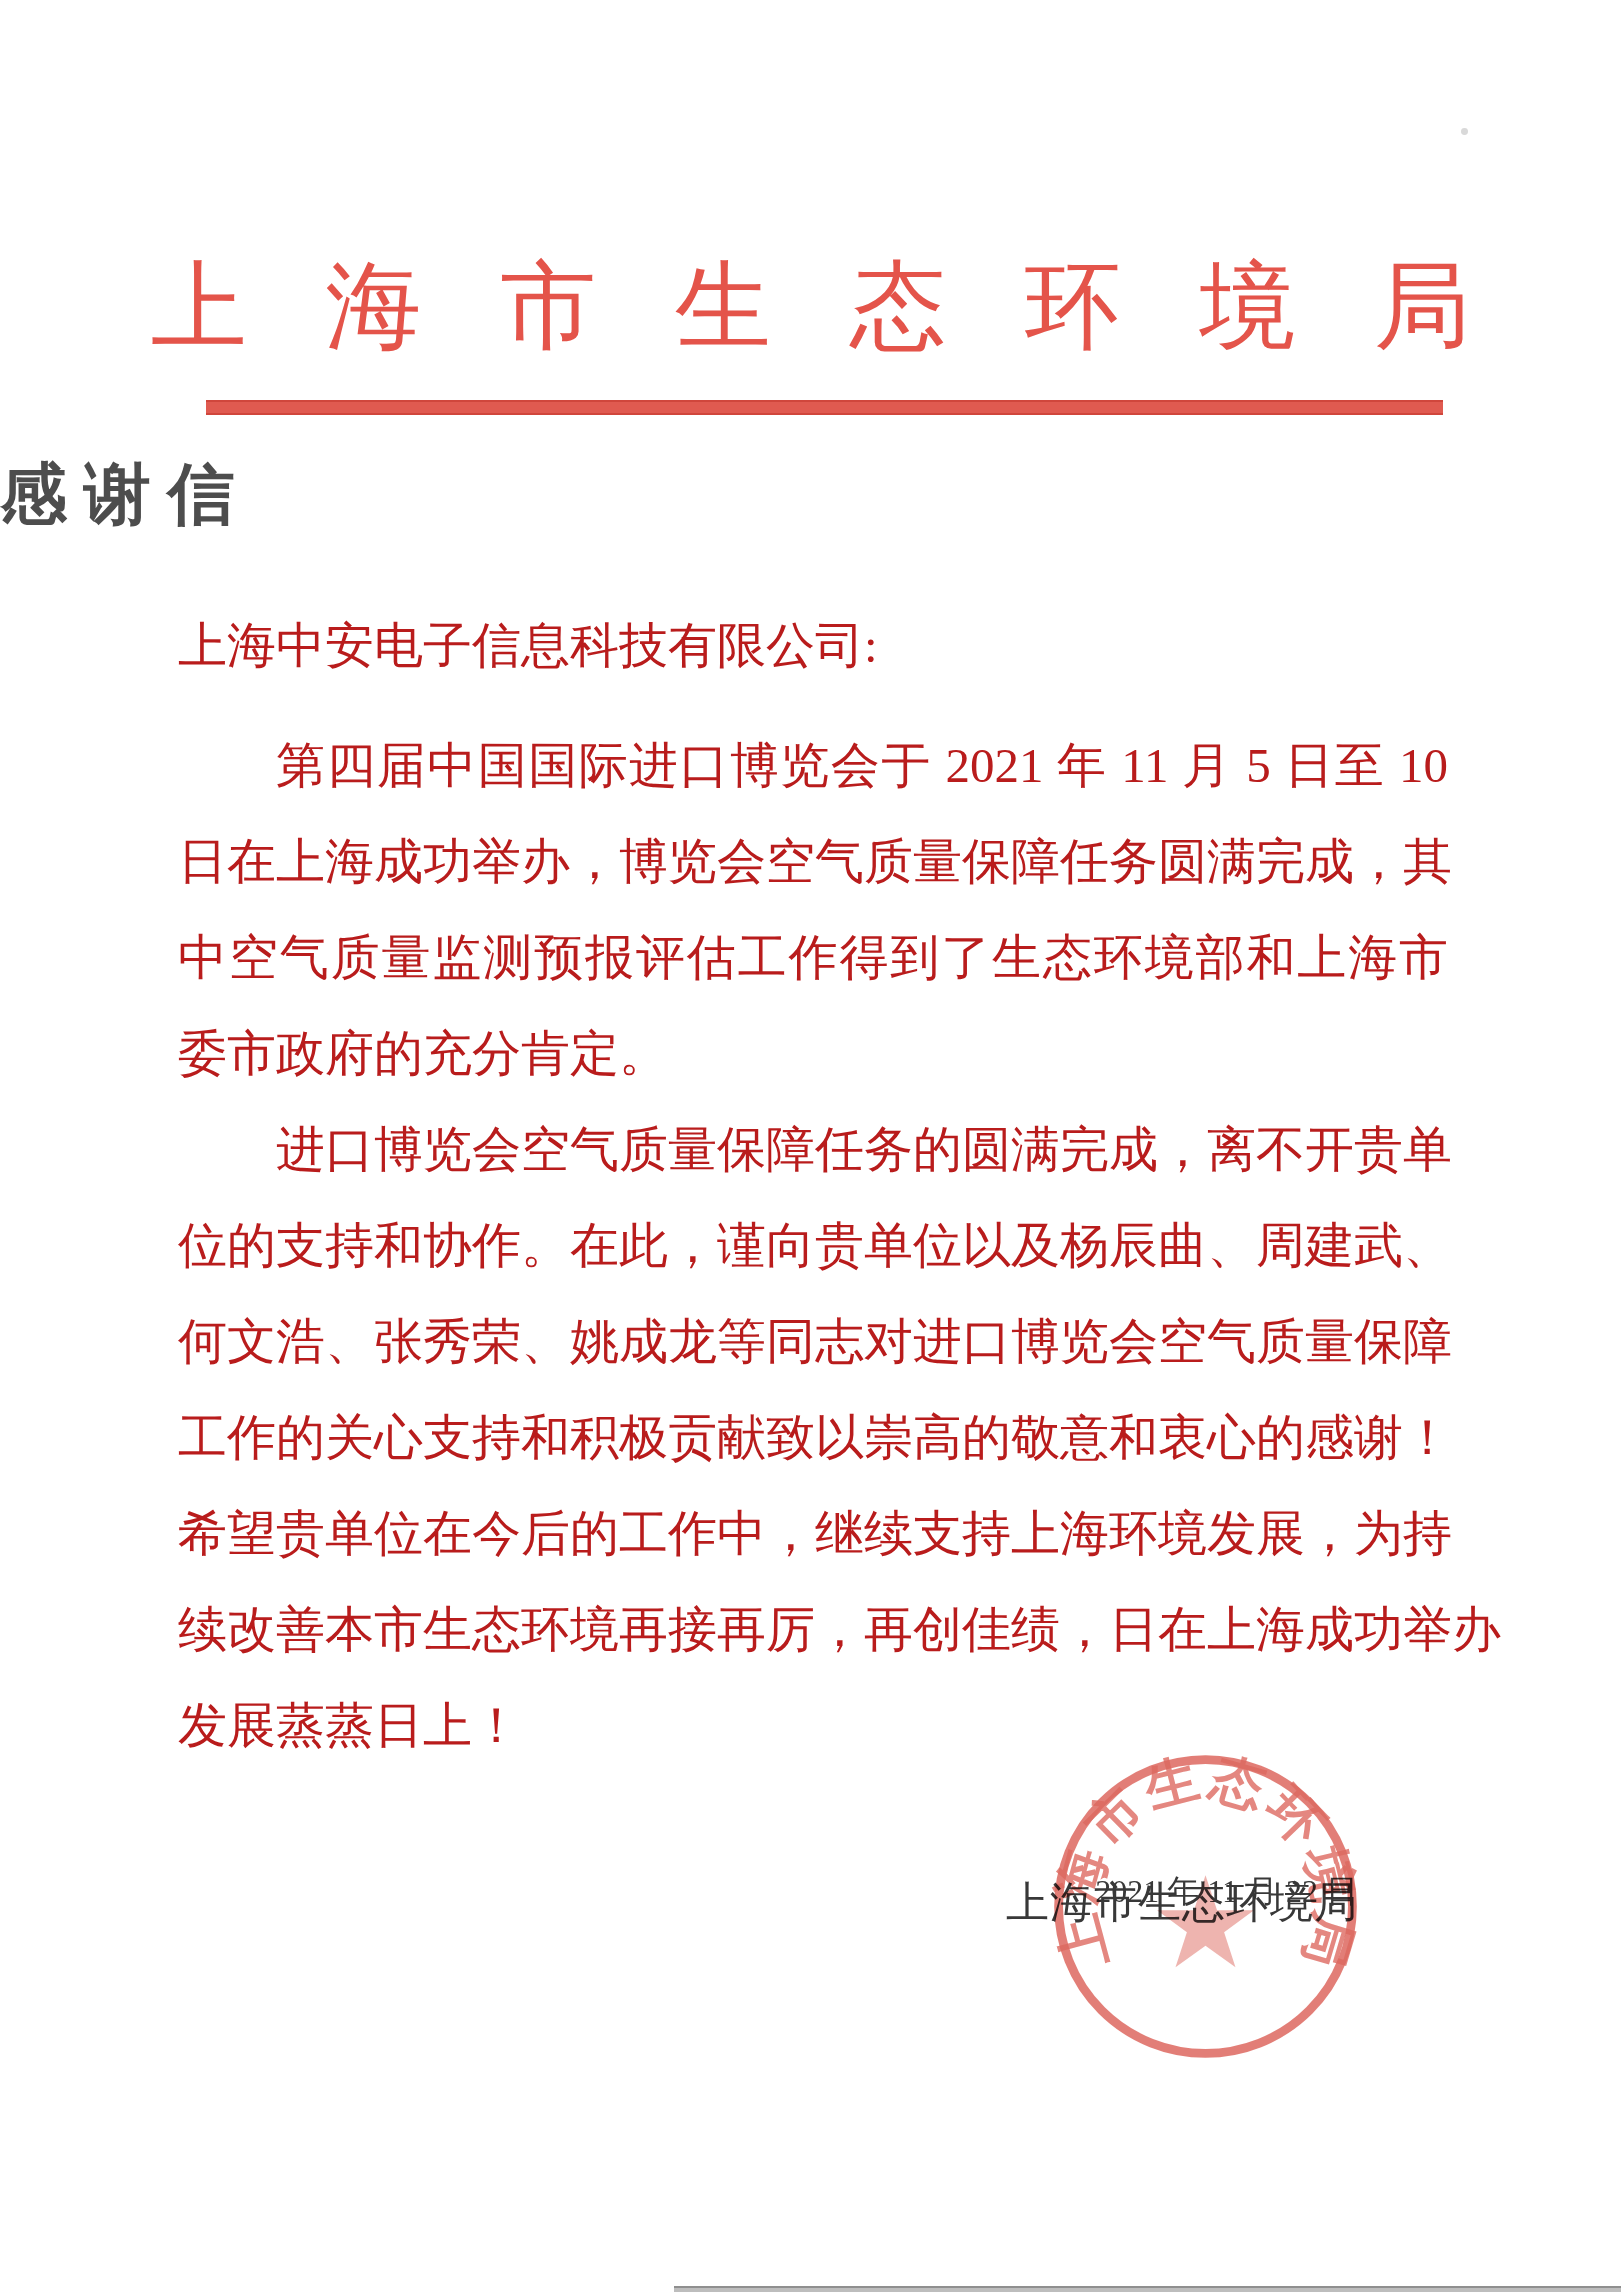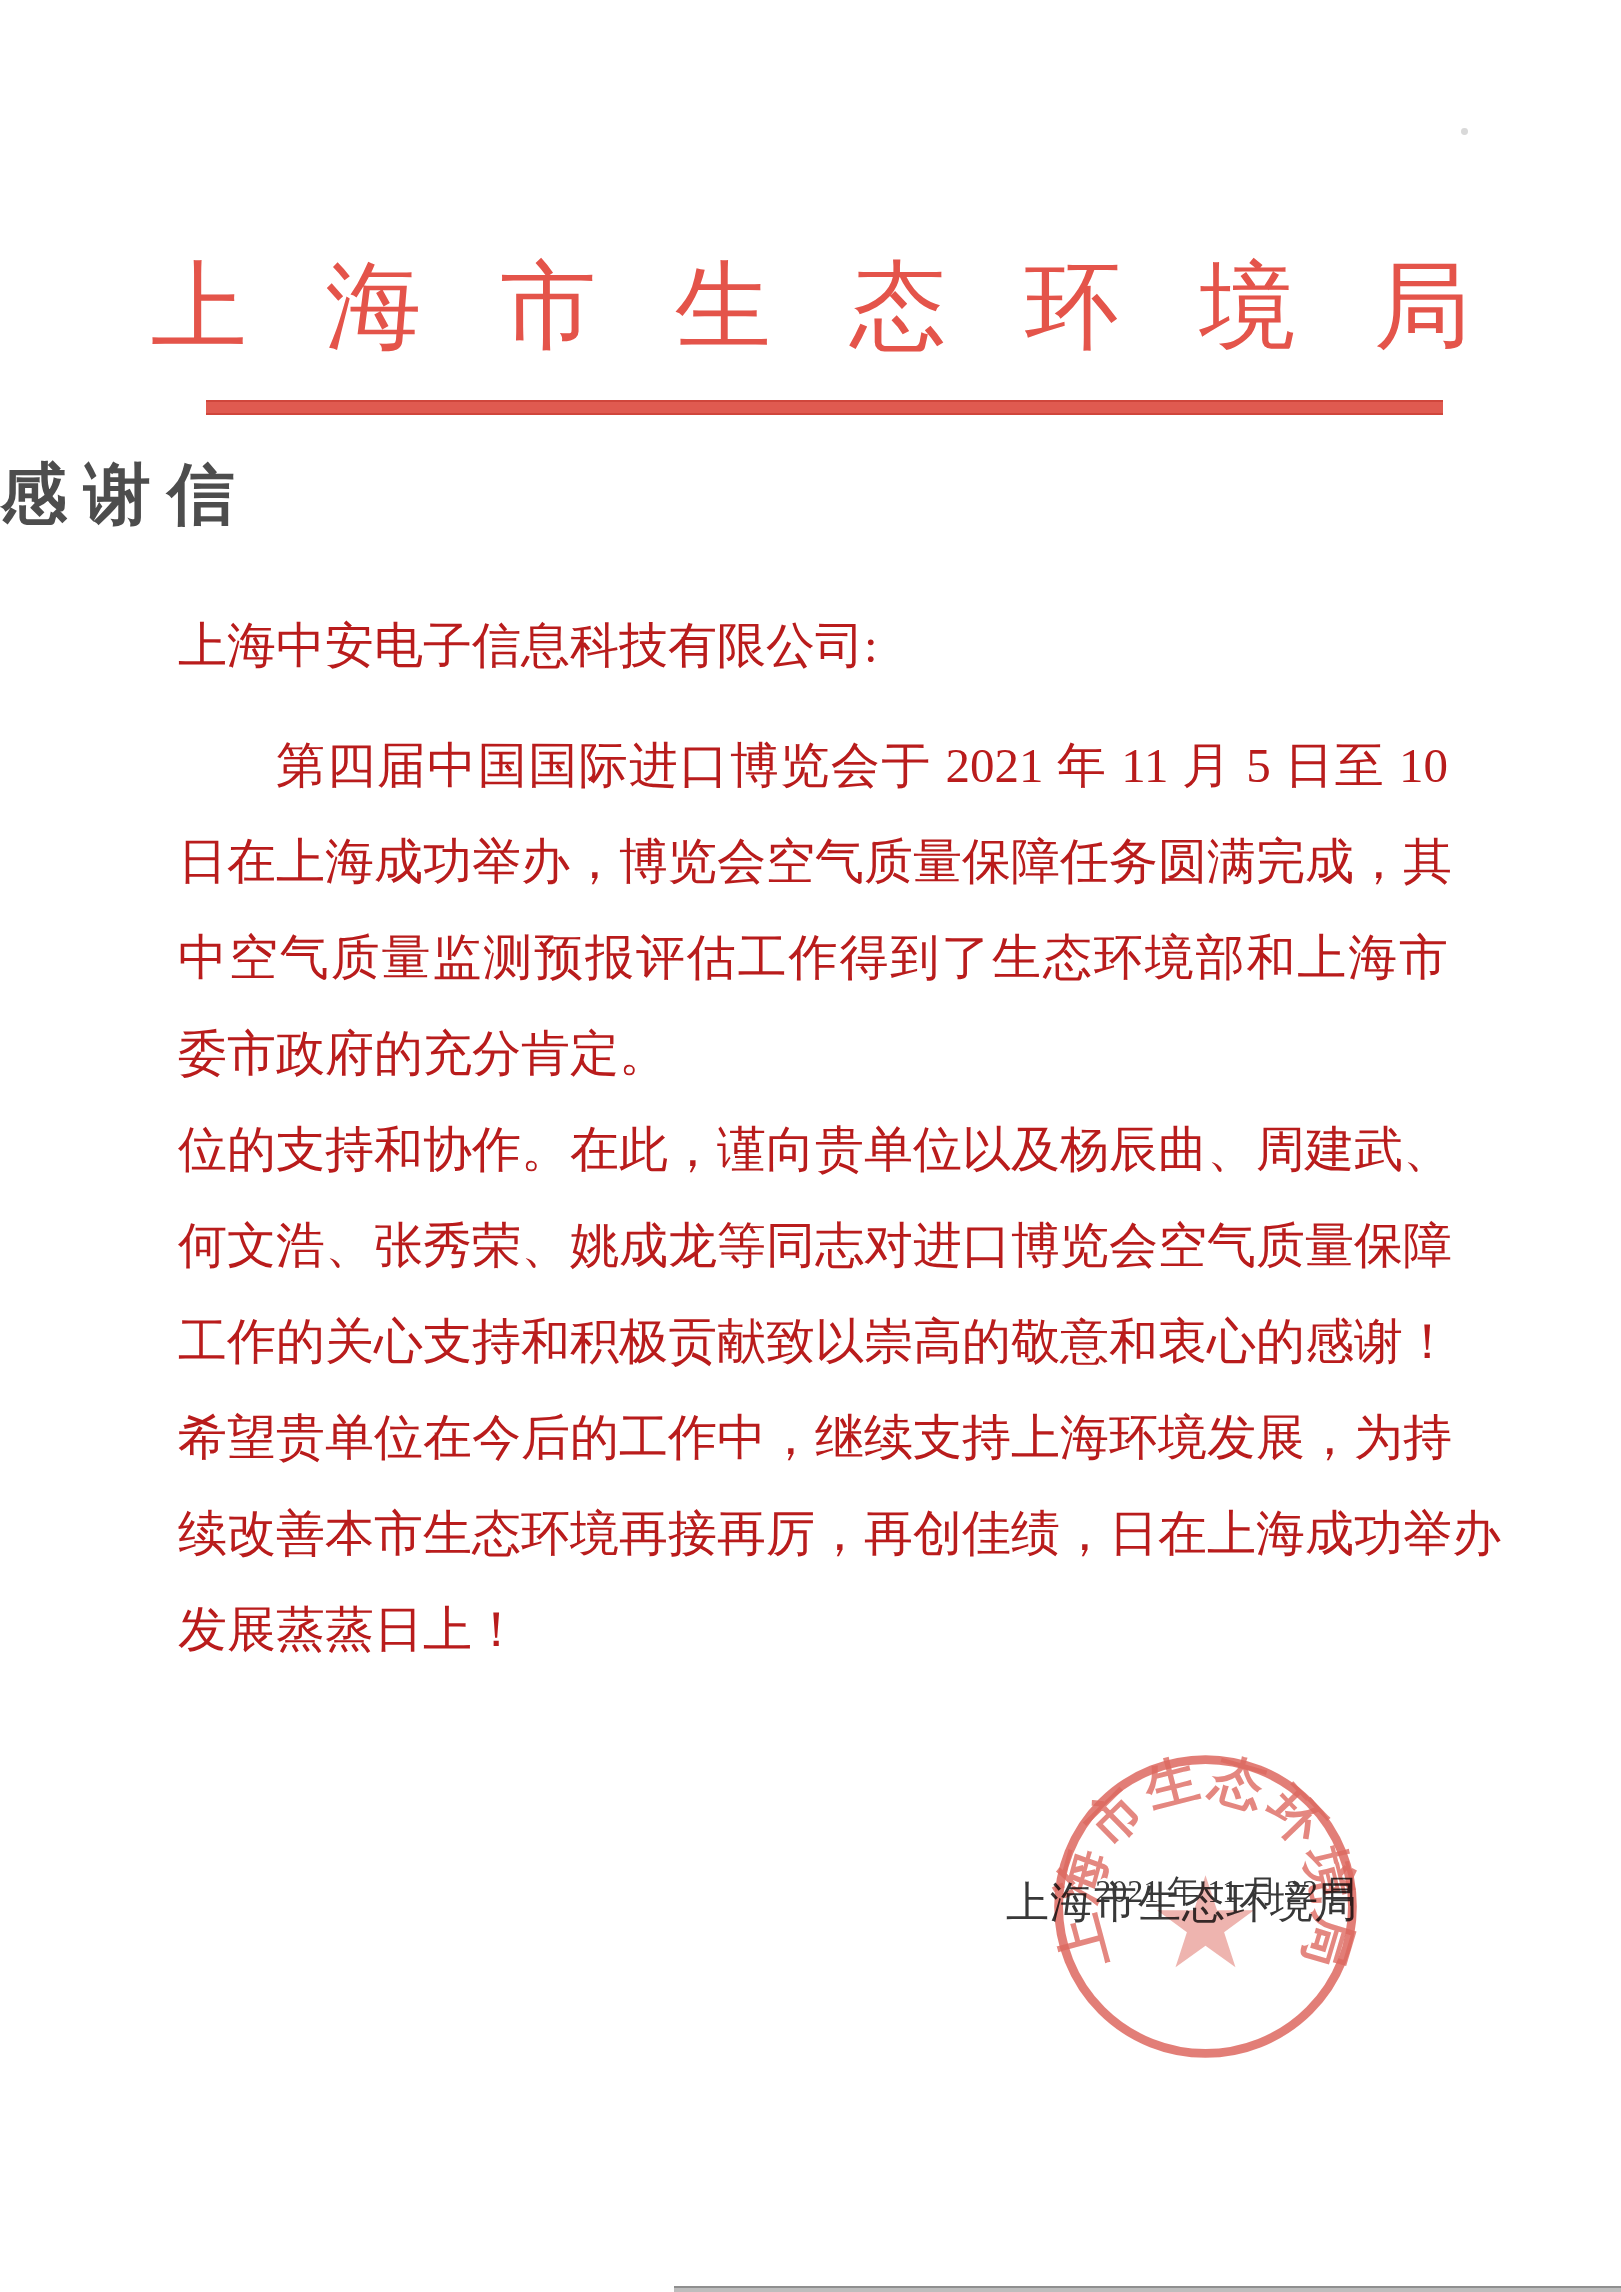--- a/index.html
+++ b/index.html
@@ -118,20 +118,21 @@
   <div class="red-rule"></div>
 
   <h2 class="letter-title">感 谢 信</h2>
 
   <div class="letter-body">
     <div class="line salutation">上海中安电子信息科技有限公司:</div>
     <div class="line indent">第四届中国国际进口博览会于 2021 年 11 月 5 日至 10</div>
     <div class="line">日在上海成功举办，博览会空气质量保障任务圆满完成，其</div>
     <div class="line">中空气质量监测预报评估工作得到了生态环境部和上海市</div>
     <div class="line end">委市政府的充分肯定。</div>
+    <div class="line indent">进口博览会空气质量保障任务的圆满完成，离不开贵单</div>
     <div class="line">位的支持和协作。在此，谨向贵单位以及杨辰曲、周建武、</div>
     <div class="line">何文浩、张秀荣、姚成龙等同志对进口博览会空气质量保障</div>
     <div class="line">工作的关心支持和积极贡献致以崇高的敬意和衷心的感谢！</div>
     <div class="line">希望贵单位在今后的工作中，继续支持上海环境发展，为持</div>
     <div class="line">续改善本市生态环境再接再厉，再创佳绩，日在上海成功举办</div>
     <div class="line end">发展蒸蒸日上！</div>
   </div>
 
   <div class="signature-org">上海市生态环境局</div>
 

